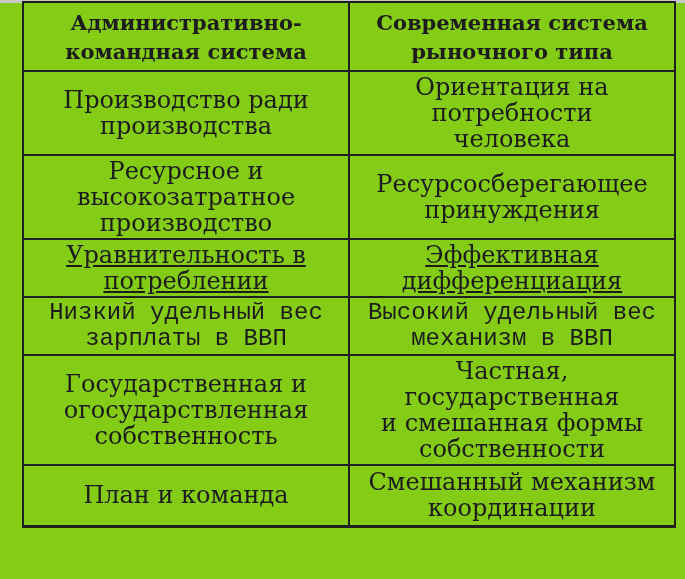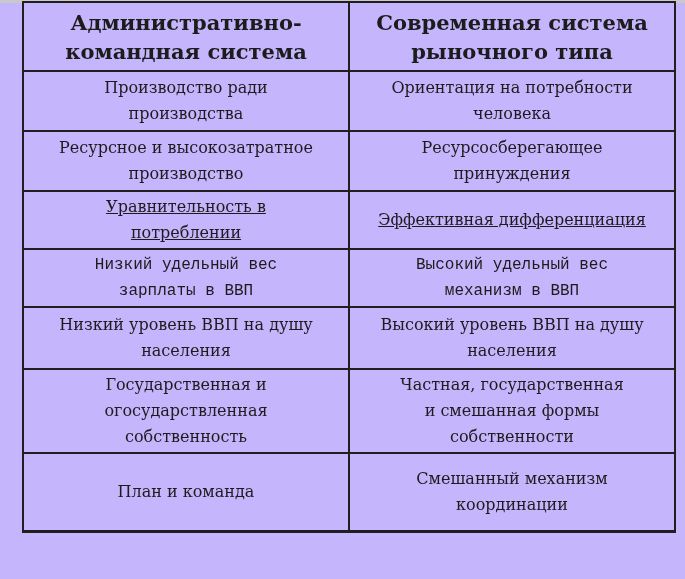--- a/index.html
+++ b/index.html
@@ -8,21 +8,21 @@
     background: #ffffff;
     width: 685px;
     height: 579px;
     overflow: hidden;
     font-family: "DejaVu Serif", "Liberation Serif", serif;
   }
   .page {
     position: relative;
     width: 685px;
     height: 579px;
-    background: #c4b5fd;
+    background: #84cc16;
   }
   .top-rule {
     position: absolute;
     top: 0;
     left: 0;
     width: 685px;
     height: 3px;
     background: #c9c9c9;
   }
   table.cmp {
@@ -44,21 +44,21 @@
     padding: 2px 6px;
     box-sizing: border-box;
   }
   table.cmp th {
     font-size: 21px;
     font-weight: bold;
     line-height: 29px;
     height: 69px;
   }
   table.cmp td {
-    font-size: 16px;
+    font-size: 24px;
     font-weight: normal;
     line-height: 26px;
   }
   table.cmp tbody tr:nth-child(1) { height: 60px; }
   table.cmp tbody tr:nth-child(2) { height: 60px; }
   table.cmp tbody tr:nth-child(3) { height: 58px; text-decoration: underline; }
   table.cmp tbody tr:nth-child(4) { height: 57px; font-family: Liberation Mono, monospace; }
   table.cmp tbody tr:nth-child(5) { height: 62px; }
   table.cmp tbody tr:nth-child(6) { height: 61px; }
   table.cmp tbody tr:nth-child(7) { height: 78px; }
@@ -97,26 +97,20 @@
 потреблении</td>
           <td>Эффективная дифференциация</td>
         </tr>
         <tr>
           <td>Низкий удельный вес
 зарплаты в ВВП</td>
           <td>Высокий удельный вес
 механизм в ВВП</td>
         </tr>
         <tr>
-          <td>Низкий уровень ВВП на душу
-населения</td>
-          <td>Высокий уровень ВВП на душу
-населения</td>
-        </tr>
-        <tr>
           <td>Государственная и
 огосударствленная
 собственность</td>
           <td>Частная, государственная
 и смешанная формы
 собственности</td>
         </tr>
         <tr>
           <td>План и команда</td>
           <td>Смешанный механизм

